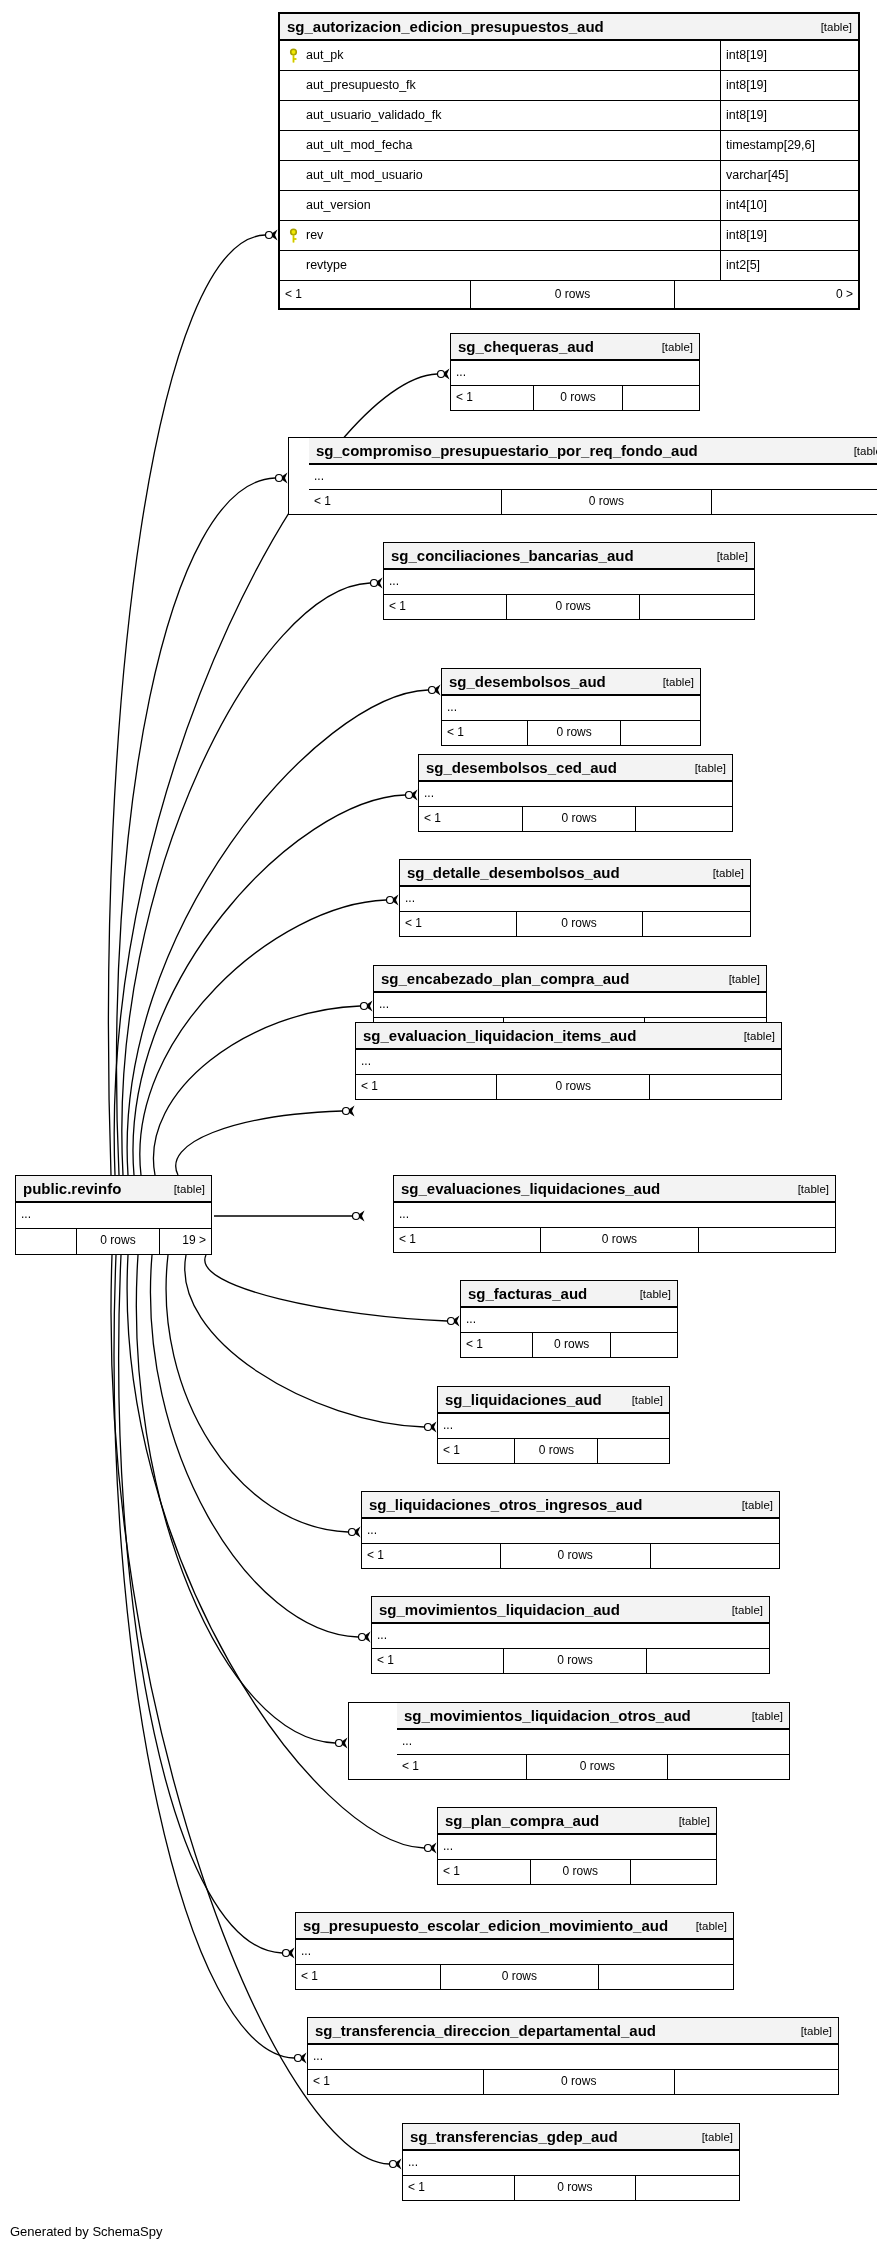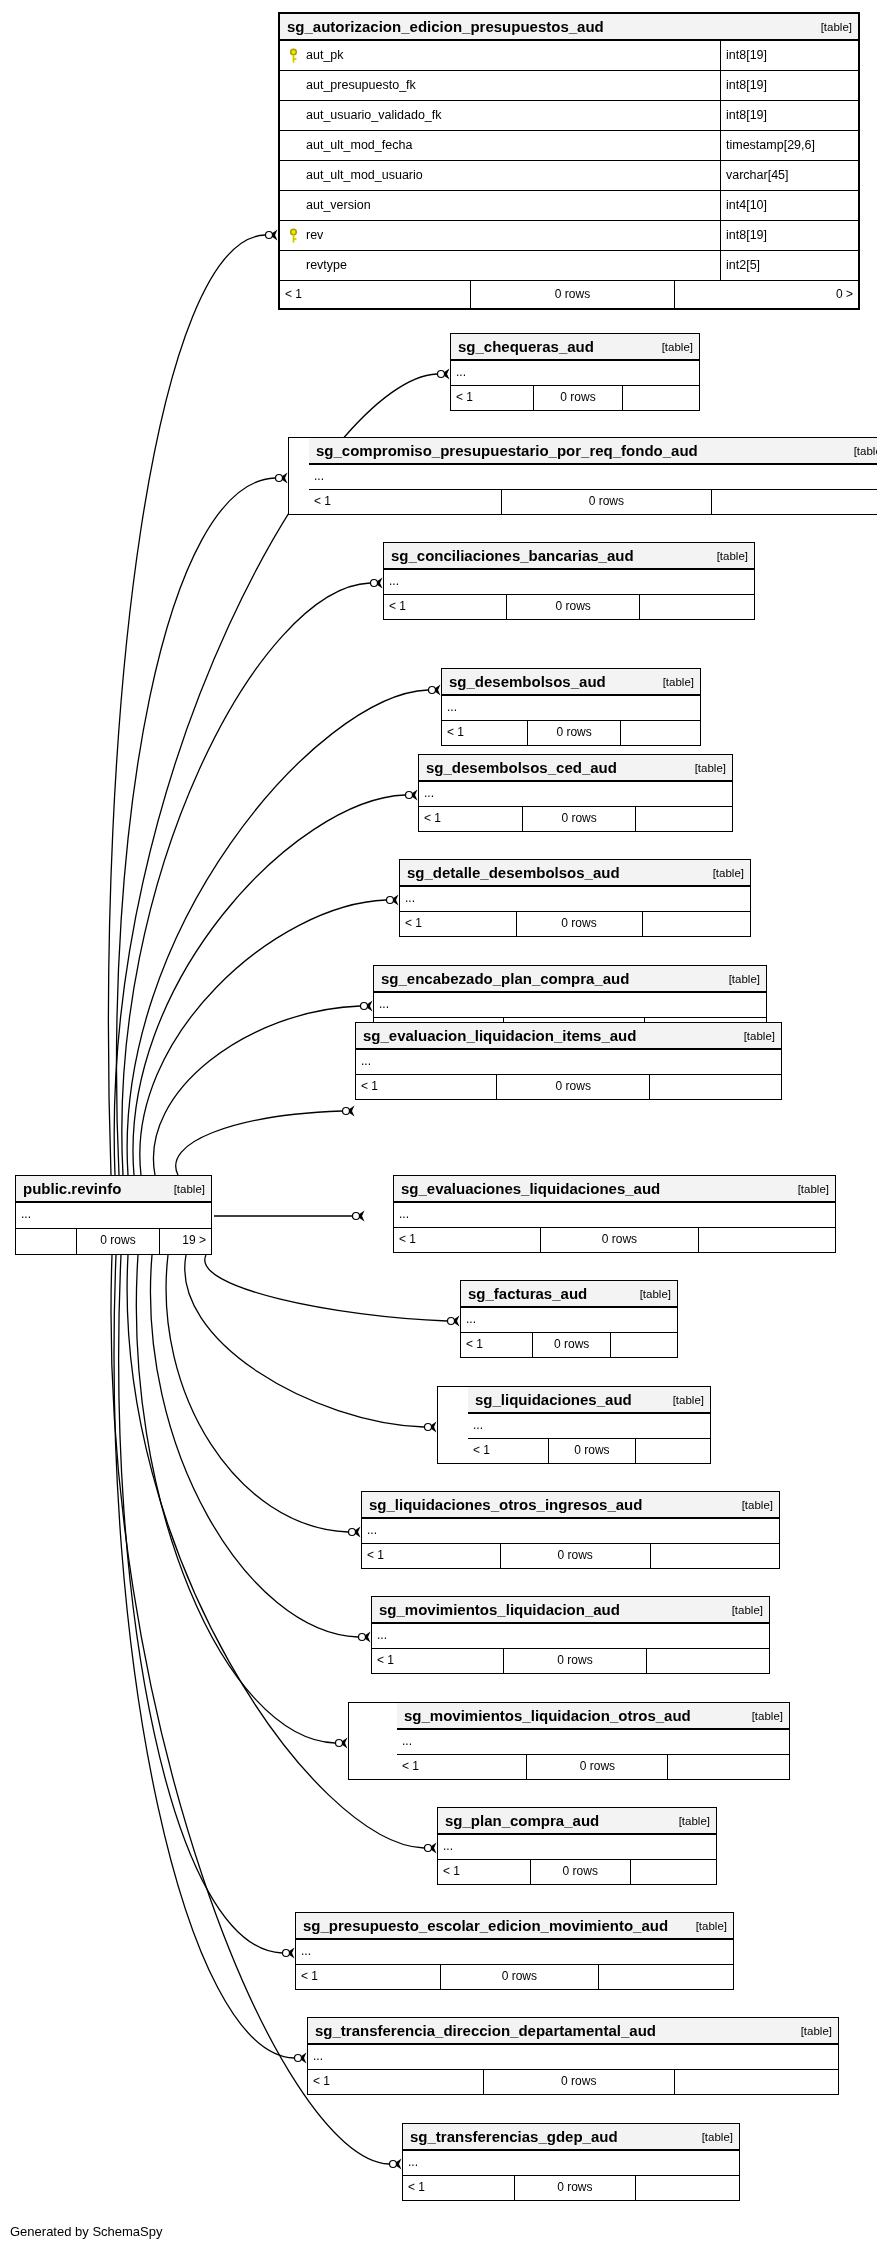--- a/index.html
+++ b/index.html
@@ -339,21 +339,21 @@
       <span class="tname">sg_facturas_aud</span>
       <span class="badge">[table]</span>
     </div>
     <div class="dotsrow">...</div>
     <div class="tfoot rel-foot">
       <span>&lt; 1</span>
       <span>0 rows</span>
       <span></span>
     </div>
   </div>
-<div class="tnode rel-node" style="left: 437px; top: 1386px; width: 274px; padding-left: 30px;">
+<div class="tnode rel-node" style="left: 437px; top: 1386px; width: 233px;">
     <div class="thead">
       <span class="tname">sg_liquidaciones_aud</span>
       <span class="badge">[table]</span>
     </div>
     <div class="dotsrow">...</div>
     <div class="tfoot rel-foot">
       <span>&lt; 1</span>
       <span>0 rows</span>
       <span></span>
     </div>

